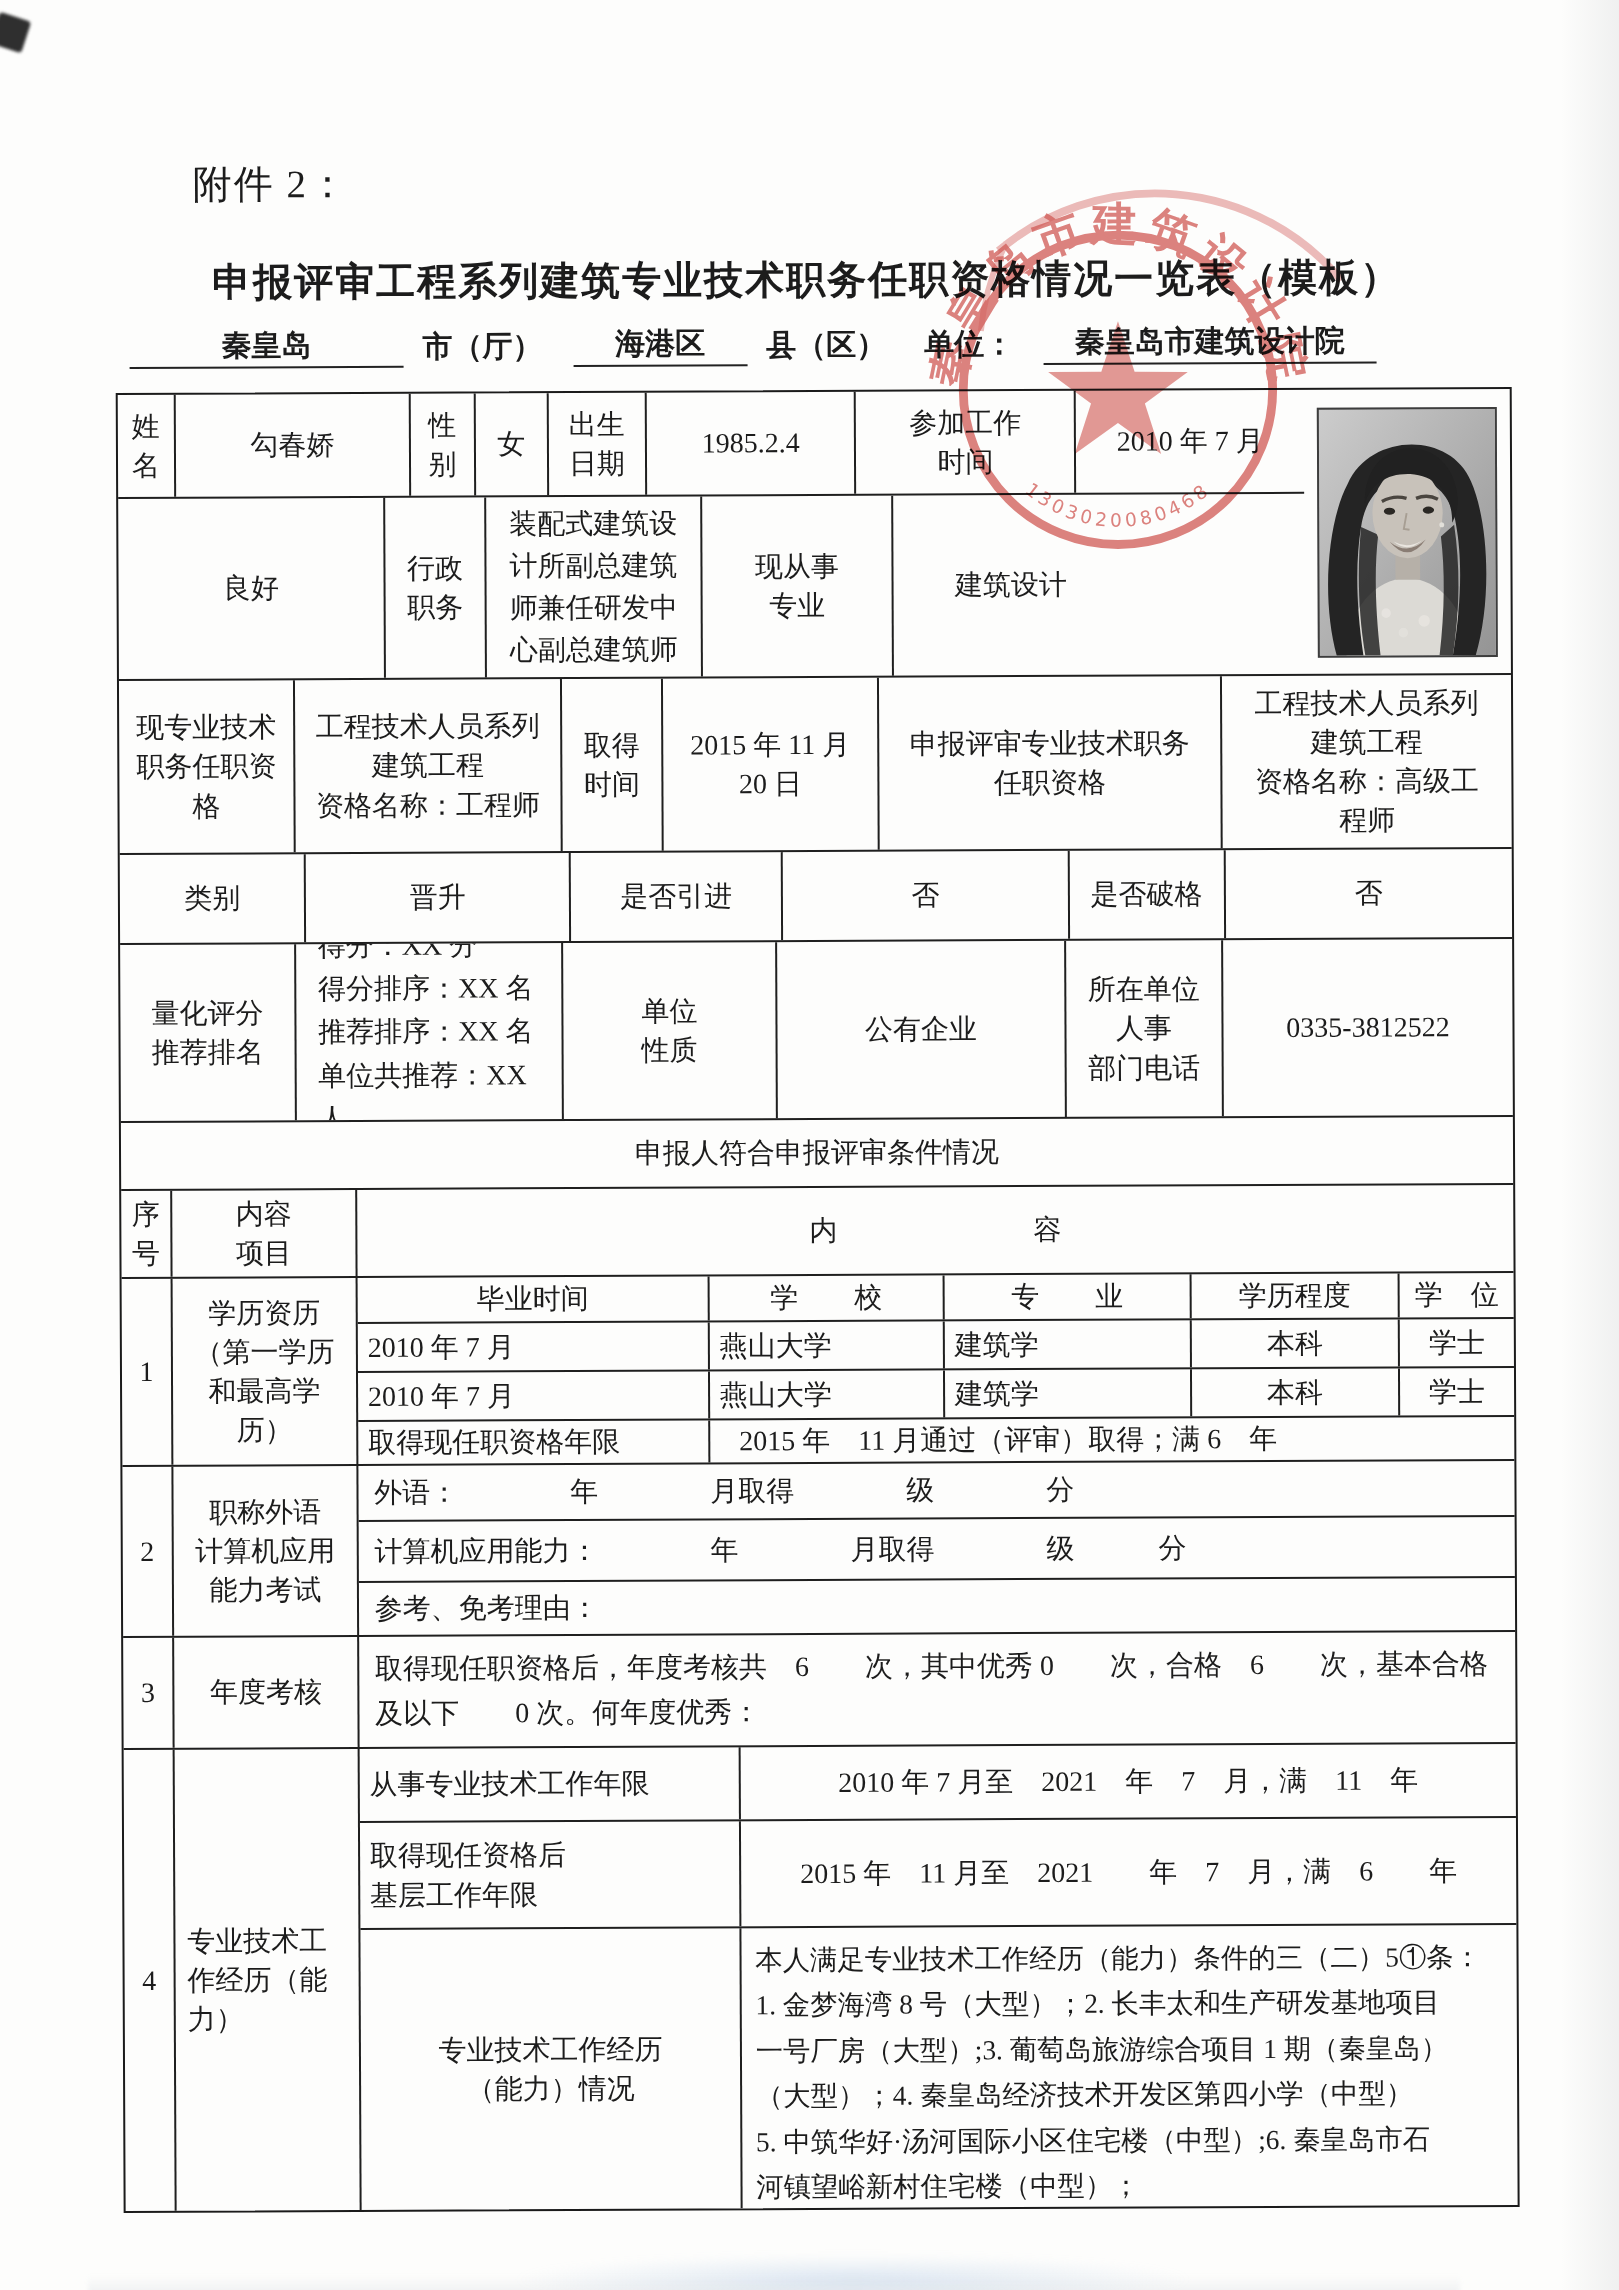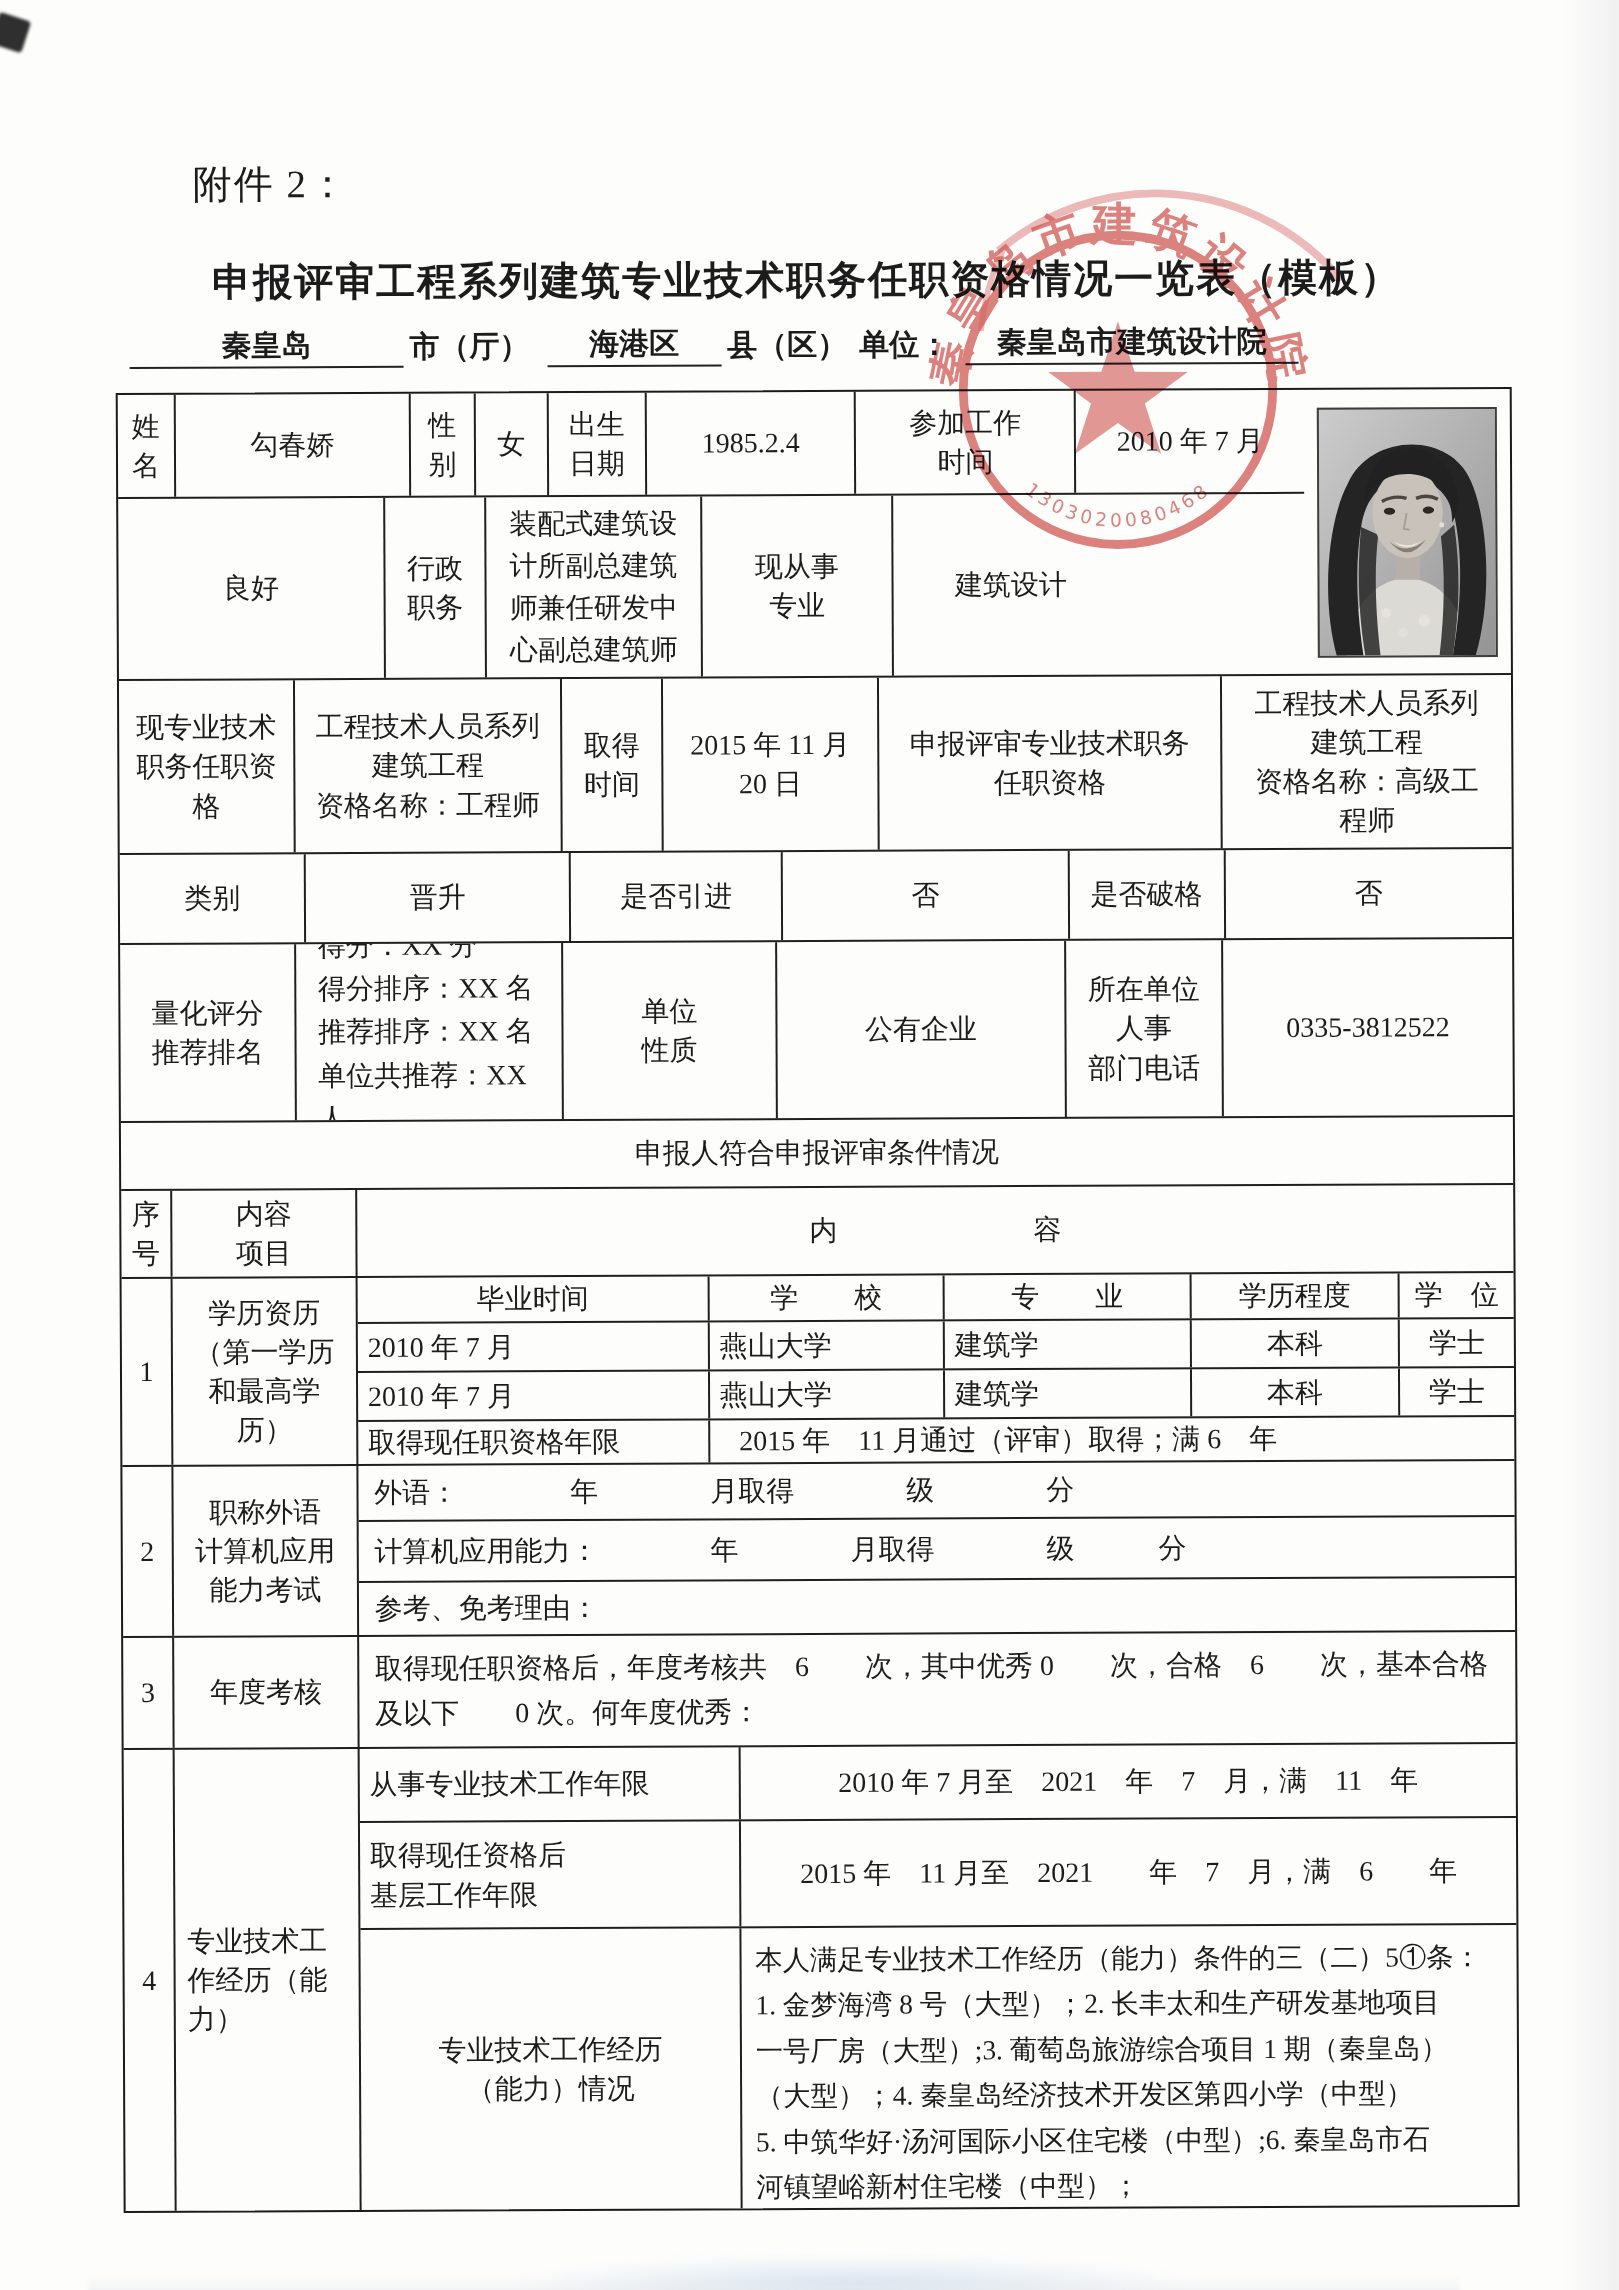--- a/index.html
+++ b/index.html
@@ -20,21 +20,21 @@
     font-size:39px;font-weight:700;letter-spacing:2px;
   }
   .subtitle{
     position:absolute;left:132px;top:323px;width:1372px;display:flex;
     align-items:flex-end;font-size:30px;font-weight:700;line-height:1.3;
   }
   .u{border-bottom:2.9px solid #222;text-align:center;padding-bottom:2px;}
   .u.w1{width:274px;}
   .u.w2{width:174px;margin-left:11.8px;}
   .u.w3{width:333px;margin-left:9.8px;}
-  .sublbl{margin:0 6px;padding-bottom:2px;white-space:nowrap;}
+  .sublbl{margin:0 19px;padding-bottom:2px;white-space:nowrap;}
 
   .tbl{
     position:absolute;left:118px;top:390px;width:1392px;
     border:2.9px solid #1b1b1b;display:flex;flex-direction:column;
     font-size:28px;line-height:1.4;
   }
   .r{display:flex;border-bottom:2px solid #1f1f1f;min-height:0;}
   .r.nb{border-bottom:none;}
   .col{display:flex;flex-direction:column;min-width:0;}
   .c{

